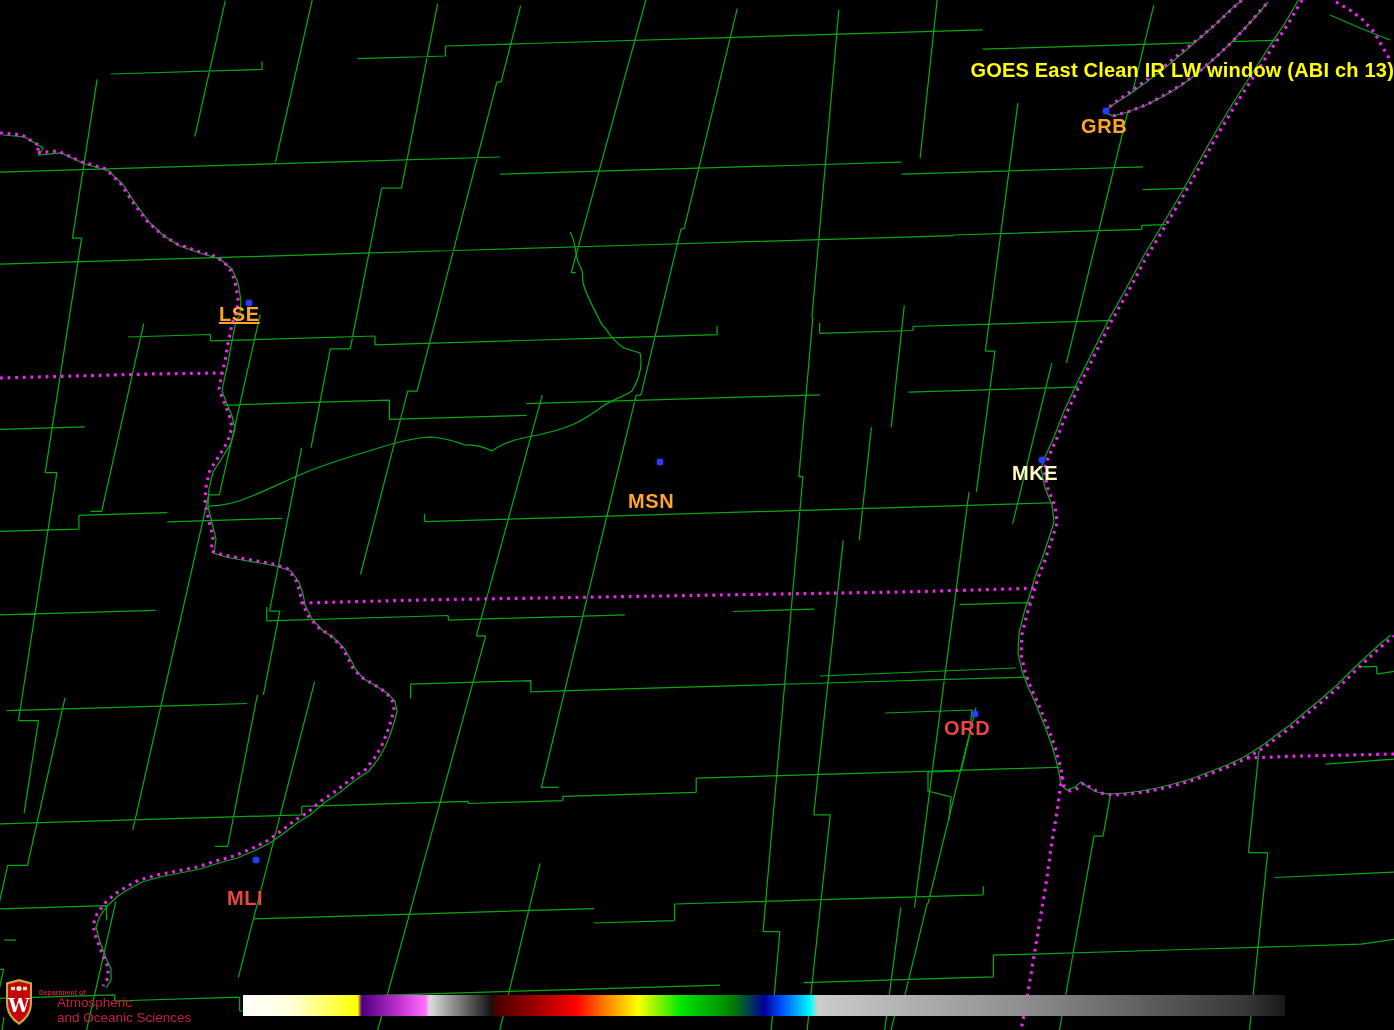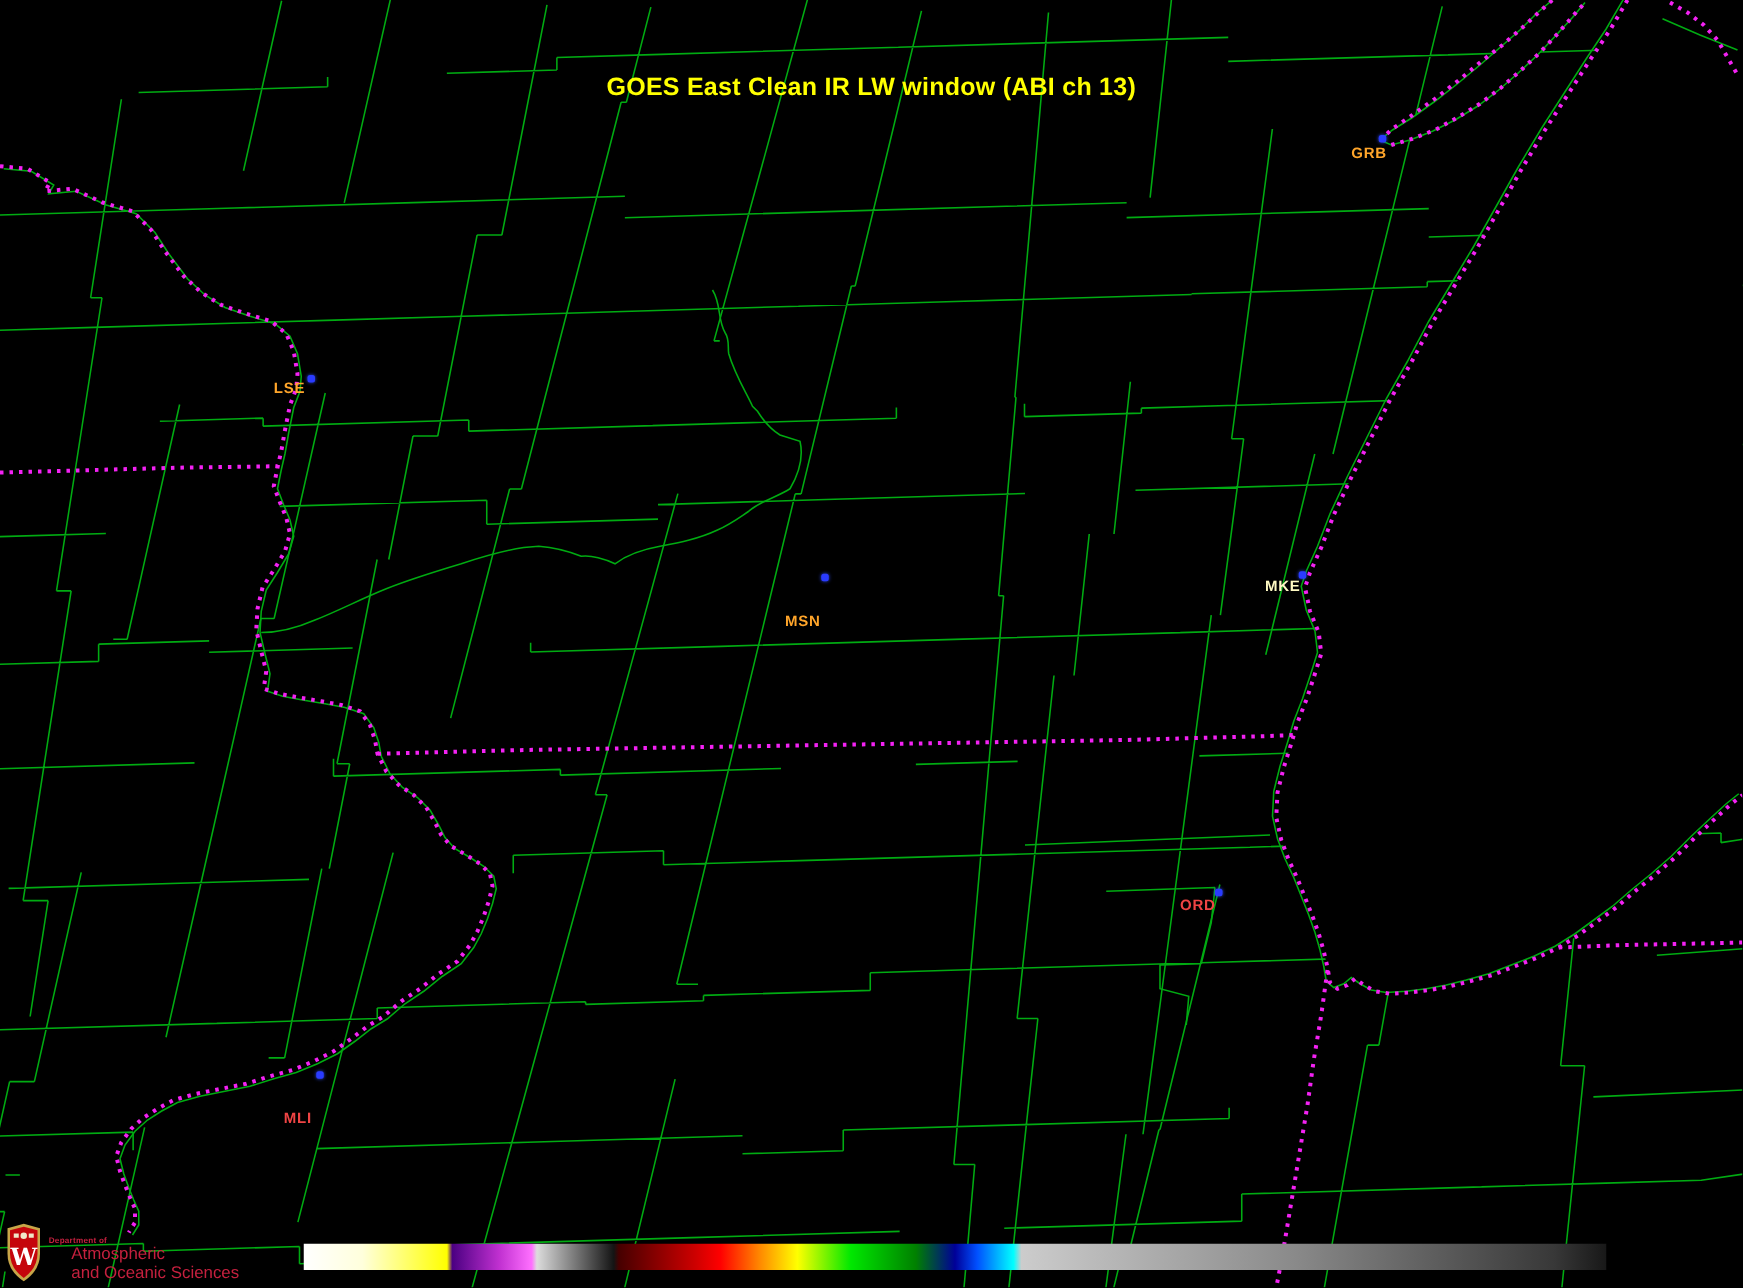--- a/index.html
+++ b/index.html
@@ -1,21 +1,21 @@
 <!DOCTYPE html>
 <html><head>
 <meta charset="utf-8">
 <style>
   html,body{margin:0;padding:0;background:#000;}
   .stage{position:relative;width:1394px;height:1030px;background:#000;overflow:hidden;
          font-family:"Liberation Sans",sans-serif;}
   svg.map{position:absolute;left:0;top:0;}
-  .title{position:absolute;top:13px;left:0;width:100%;text-align:center;
+  .title{position:absolute;top:13px;left:0;width:100%;text-align:right;
          font-weight:bold;font-size:20px;line-height:23px;white-space:pre;letter-spacing:.2px;}
-  .station-label{position:absolute;font-size:12px;font-weight:bold;letter-spacing:.6px;}
+  .station-label{position:absolute;font-size:20px;font-weight:bold;letter-spacing:.6px;}
   .station-dot{position:absolute;width:6px;height:6px;border-radius:2px;
                box-shadow:0 0 3px rgba(50,80,255,.95);}
   #colorbar{position:absolute;}
   .logo{position:absolute;left:4px;top:978px;display:flex;gap:5px;align-items:flex-start;}
   .logo-text{padding-top:11px;}
   .logo-dept{font-size:6.5px;font-weight:bold;letter-spacing:.2px;}
   .logo-l1,.logo-l2{font-size:13.5px;line-height:1.08;margin-left:18px;}
 </style>
 </head>
 <body>
@@ -59,21 +59,21 @@
   </svg>
 
   <div class="title" style="color: rgb(255, 255, 0);">
     <div>GOES East Clean IR LW window (ABI ch 13)</div>
   </div>
 
   <div id="stations">
       <div class="station-dot" style="left: 1103px; top: 108px; background: rgb(42, 59, 255);"></div>
       <div class="station-label" style="left: 1081px; top: 115px; color: rgb(255, 165, 42);">GRB</div>
       <div class="station-dot" style="left: 246px; top: 300px; background: rgb(42, 59, 255);"></div>
-      <div class="station-label" style="left: 219px; top: 303px; color: rgb(255, 165, 42);">LSE</div>
+      <div class="station-label" style="left: 219px; top: 303px; color: rgb(255, 165, 42); text-decoration: underline;">LSE</div>
       <div class="station-dot" style="left: 657px; top: 459px; background: rgb(42, 59, 255);"></div>
       <div class="station-label" style="left: 628px; top: 490px; color: rgb(255, 165, 42);">MSN</div>
       <div class="station-dot" style="left: 1039px; top: 457px; background: rgb(42, 59, 255);"></div>
       <div class="station-label" style="left: 1012px; top: 462px; color: #fef9c3;">MKE</div>
       <div class="station-dot" style="left: 972px; top: 711px; background: rgb(42, 59, 255);"></div>
       <div class="station-label" style="left: 944px; top: 717px; color: #ef4444;">ORD</div>
       <div class="station-dot" style="left: 253px; top: 857px; background: rgb(42, 59, 255);"></div>
       <div class="station-label" style="left: 227px; top: 887px; color: #ef4444;">MLI</div>
     </div>
 

